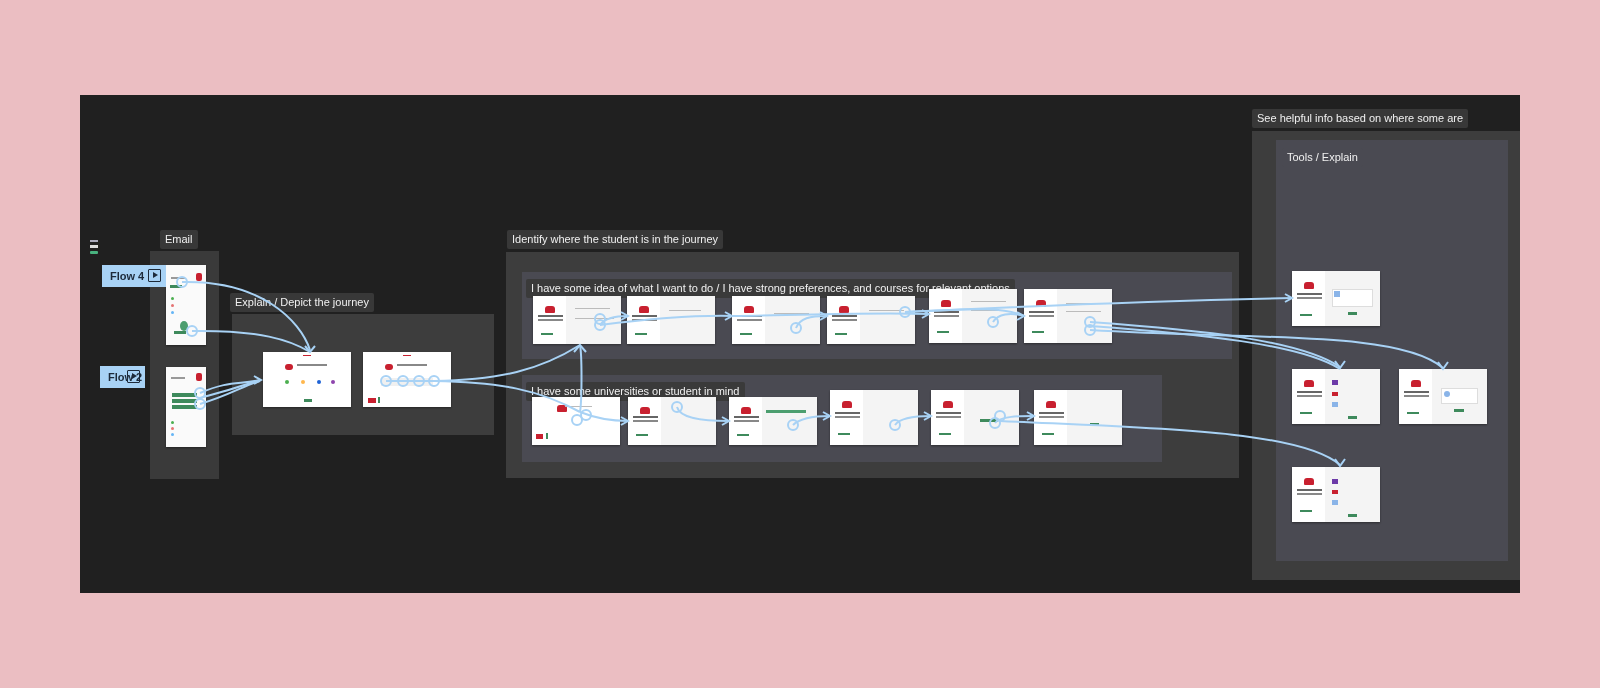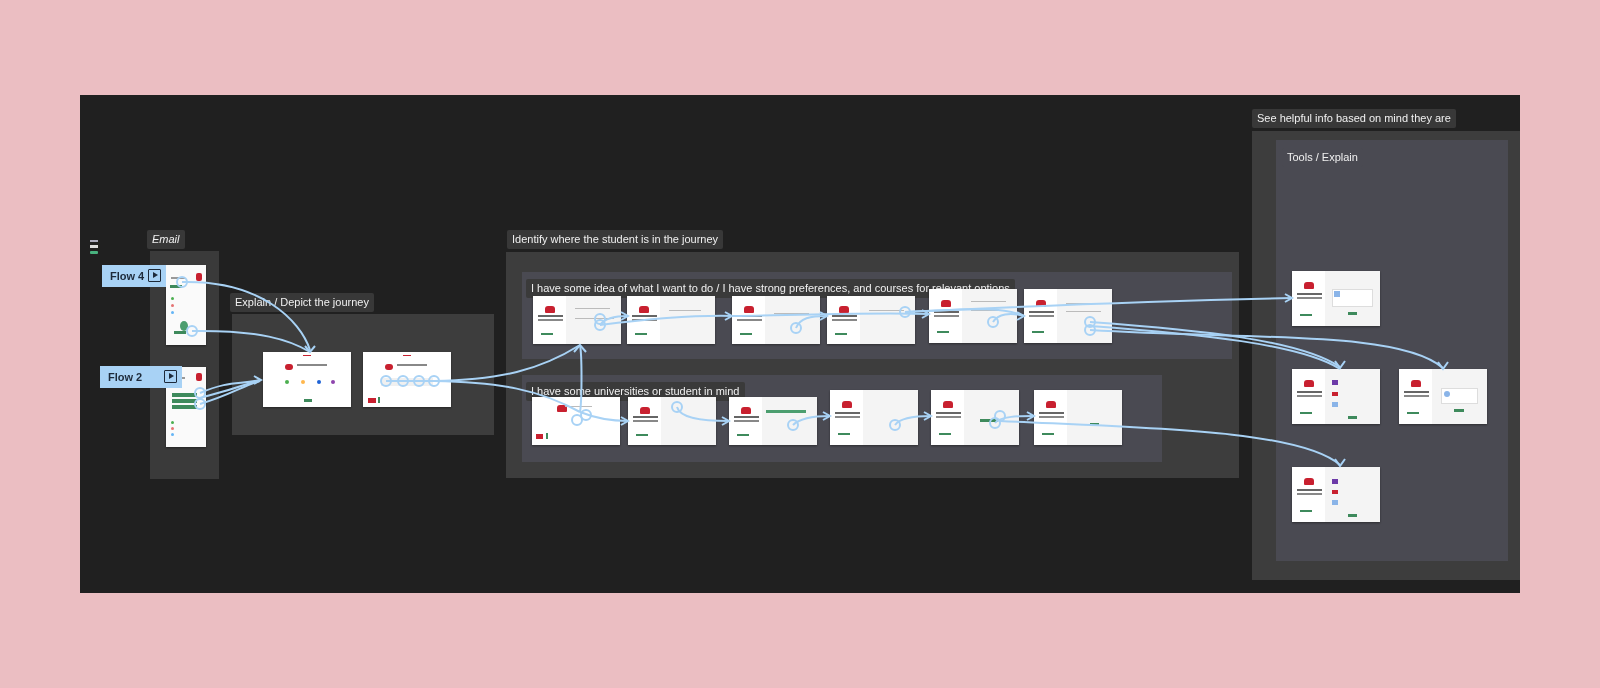--- a/index.html
+++ b/index.html
@@ -29,21 +29,21 @@
 <body>
 
 <div class="canvas"></div>
 
 <div class="mini-toolbar">
   <div class="d"></div>
     <div class="d" style="background:#ddd;height:3px"></div>
     <div class="g"></div>
 </div>
 
-<div class="label" style="left:147px;top:230px;font-style:italic;">Email</div>
+<div class="label" style="left:160px;top:230px;">Email</div>
 <div class="section sec-dark" style="left:150px;top:251px;width:69px;height:228px;"></div>
 <div class="email-frame" style="left:166px;top:265px;width:40px;height:80px;">
   <div style="position:absolute;left:5px;top:12px;width:14px;height:2px;background:#999"></div>
   <div style="position:absolute;right:4px;top:8px;width:6px;height:8px;background:#c8202f;border-radius:2px"></div>
   <div style="position:absolute;left:4px;top:20px;width:12px;height:3px;background:#3e8a5c"></div>
   <div style="position:absolute;left:5px;top:32px;width:3px;height:3px;border-radius:50%;background:#4caf50"></div>
   <div style="position:absolute;left:5px;top:39px;width:3px;height:3px;border-radius:50%;background:#e57373"></div>
   <div style="position:absolute;left:5px;top:46px;width:3px;height:3px;border-radius:50%;background:#64b5f6"></div>
   <div style="position:absolute;left:14px;top:56px;width:8px;height:10px;background:#4c9e6f;border-radius:50%"></div>
   <div style="position:absolute;left:8px;top:66px;width:12px;height:3px;background:#3e8a5c"></div>
@@ -56,21 +56,21 @@
   <div style="position:absolute;left:6px;top:38px;width:25px;height:4px;background:#3e8a5c"></div>
   <div style="position:absolute;left:5px;top:54px;width:3px;height:3px;border-radius:50%;background:#4caf50"></div>
   <div style="position:absolute;left:5px;top:60px;width:3px;height:3px;border-radius:50%;background:#e57373"></div>
   <div style="position:absolute;left:5px;top:66px;width:3px;height:3px;border-radius:50%;background:#64b5f6"></div>
 </div>
 
 <div class="flow-tag" style="left:102px;top:265px;width:64px;">
   <span>Flow 4</span>
   <span class="play"></span>
 </div>
-<div class="flow-tag" style="left:100px;top:366px;width:82px;">
+<div class="flow-tag" style="left:100px;top:366px;width:45px;">
   <span>Flow 2</span>
   <span class="play"></span>
 </div>
 
 <div class="label" style="left:230px;top:293px;">Explain / Depict the journey</div>
 <div class="section sec-mid" style="left:232px;top:314px;width:262px;height:121px;"></div>
 <div class="frame" style="left:263px;top:352px;width:88px;height:55px;background:#fff">
   <div style="position:absolute;left:40px;top:3px;width:8px;height:1px;background:#c8202f"></div>
   <div style="position:absolute;left:22px;top:12px;width:8px;height:6px;background:#c8202f;border-radius:3px"></div>
   <div style="position:absolute;left:34px;top:12px;width:30px;height:2px;background:#888"></div>
@@ -177,21 +177,21 @@
     <div style="position:absolute;left:56%;top:52%;width:20%;height:3px;background:#3e8a5c"></div>
   </div>
 <div class="frame" style="left:1034px;top:390px;width:88px;height:55px;">
     <div class="lhalf"></div>
     <div class="logo"></div>
     <div class="ttl"></div>
     <div class="btn"></div>
     <div style="position:absolute;left:64%;top:60%;width:10%;height:3px;background:#3e8a5c"></div>
   </div>
 
-<div class="label" style="left:1252px;top:109px;">See helpful info based on mind they are</div>
+<div class="label" style="left:1252px;top:109px;">See helpful info based on where some are</div>
 <div class="section sec-mid" style="left:1252px;top:131px;width:268px;height:449px;"></div>
 <div class="section sec-inner" style="left:1276px;top:140px;width:232px;height:421px;"></div>
 <div class="label" style="left:1282px;top:148px;background:#4a4a52;">Tools / Explain</div>
 
 <div class="frame" style="left:1292px;top:271px;width:88px;height:55px;">
     <div class="lhalf"></div>
     <div class="logo"></div>
     <div class="ttl"></div>
     <div class="btn"></div>
     <div style="position:absolute;left:46%;top:32%;width:44%;height:16px;background:#fff;border:1px solid #ddd"></div>

